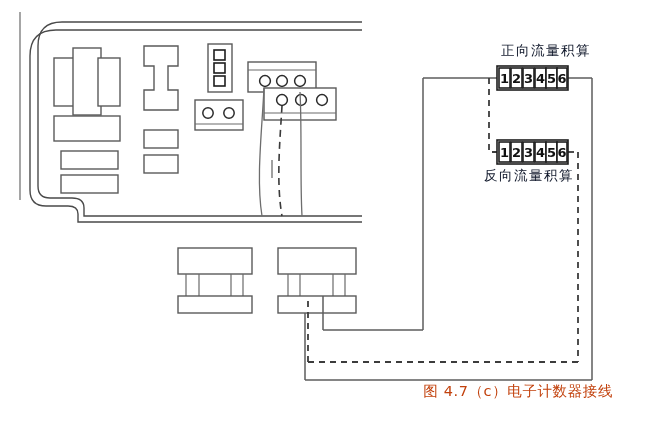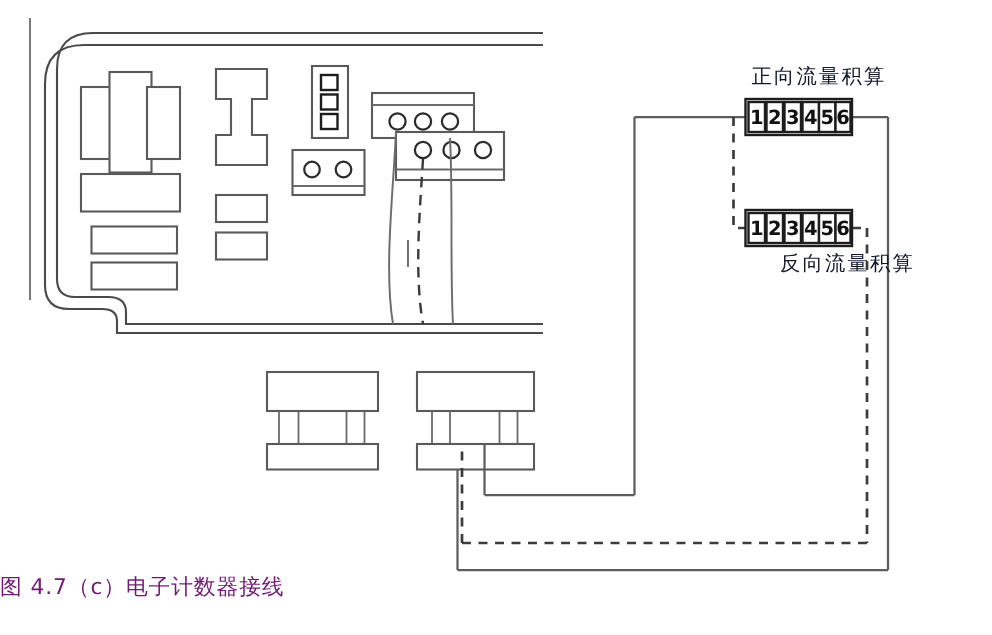--- a/index.html
+++ b/index.html
@@ -83,30 +83,30 @@
   }
   .cn-label {
     position: absolute;
     font-family: "DejaVu Sans", "Liberation Sans", sans-serif;
     font-size: 13.5px;
     color: #0f172a;
     letter-spacing: 1.5px;
     white-space: nowrap;
   }
   #label-forward { left: 501px; top: 42px; }
-  #label-reverse { left: 520px; top: 167px; }
+  #label-reverse { left: 484px; top: 167px; }
   #figure-caption {
     position: absolute;
     left: 0;
     top: 382px;
     width: 613px;
-    text-align: left;
+    text-align: right;
     font-family: "DejaVu Sans", "Liberation Sans", sans-serif;
     font-size: 14.5px;
-    color: #701a75;
+    color: #c2410c;
     letter-spacing: 0.6px;
     white-space: nowrap;
   }
   #watermark {
     position: absolute;
     left: 528px;
     top: 372px;
     width: 128px;
     height: 46px;
     opacity: 0.40;

